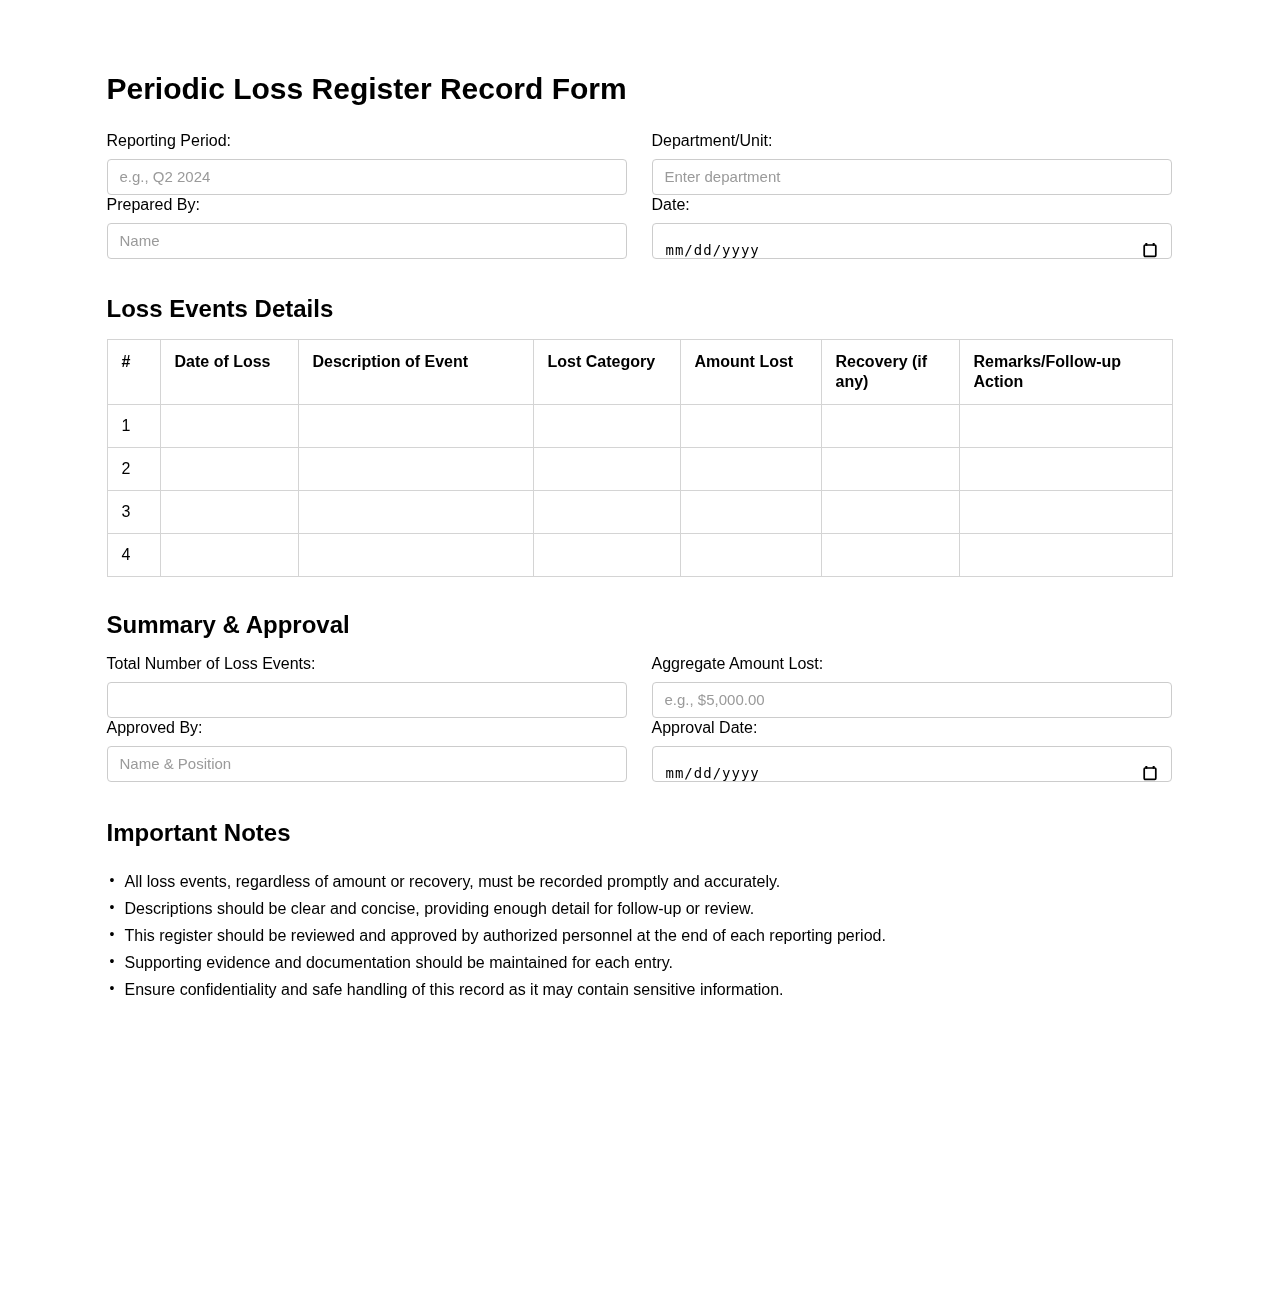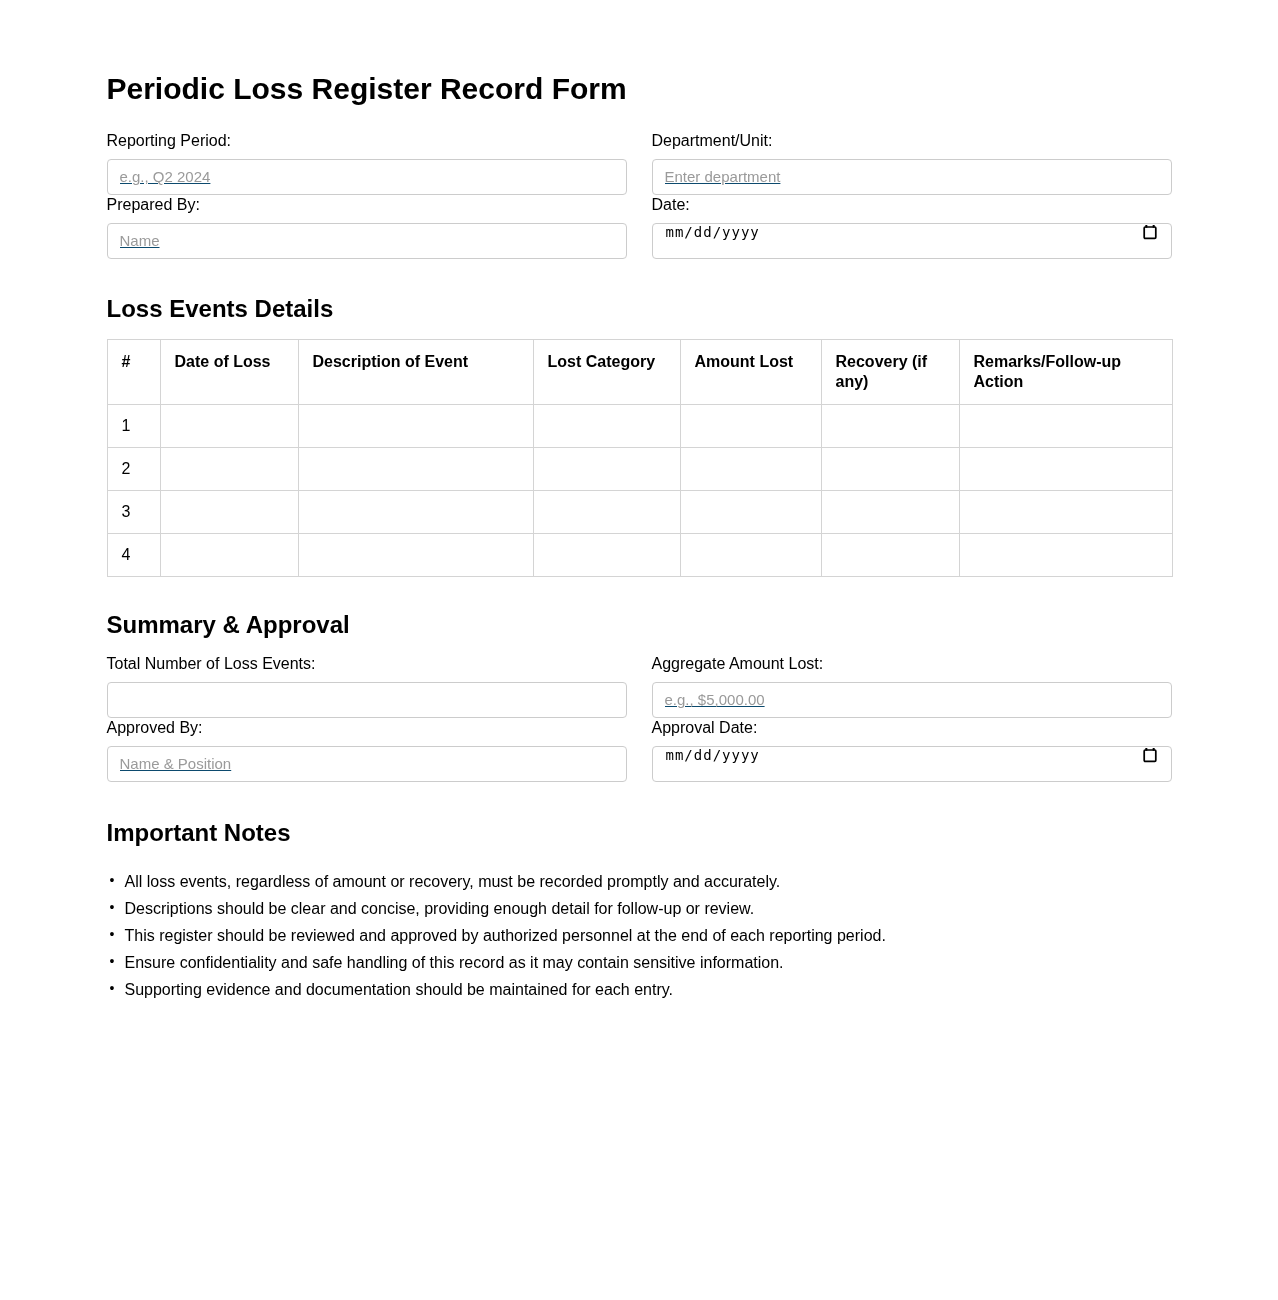--- a/index.html
+++ b/index.html
@@ -52,27 +52,26 @@
     width: 100%;
     height: 36px;
     border: 1px solid #cccccc;
     border-radius: 4px;
     padding: 0 12px;
     font-size: 15px;
     font-family: "Liberation Sans", sans-serif;
     color: #0c4a6e;
     background: #ffffff;
     outline: none;
-    text-decoration: underline;
   }
   .text-input::placeholder { color: #9a9a9a; opacity: 1; }
 
   .date-input {
     display: flex;
-    align-items: flex-start;
+    align-items: flex-end;
     justify-content: space-between;
     width: 100%;
     height: 36px;
     border: 1px solid #cccccc;
     border-radius: 4px;
     padding: 0 13px;
     background: #ffffff;
     cursor: default;
   }
   .date-text {
@@ -255,18 +254,18 @@
         </div>
       </div>
     </div>
 
     <h2 class="section-title notes">Important Notes</h2>
 
     <ul class="notes-list">
       <li>All loss events, regardless of amount or recovery, must be recorded promptly and accurately.</li>
       <li>Descriptions should be clear and concise, providing enough detail for follow-up or review.</li>
       <li>This register should be reviewed and approved by authorized personnel at the end of each reporting period.</li>
+      <li>Supporting evidence and documentation should be maintained for each entry.</li>
       <li>Ensure confidentiality and safe handling of this record as it may contain sensitive information.</li>
-      <li>Supporting evidence and documentation should be maintained for each entry.</li>
     </ul>
 
   </div>
 </div>
 
 </body></html>

